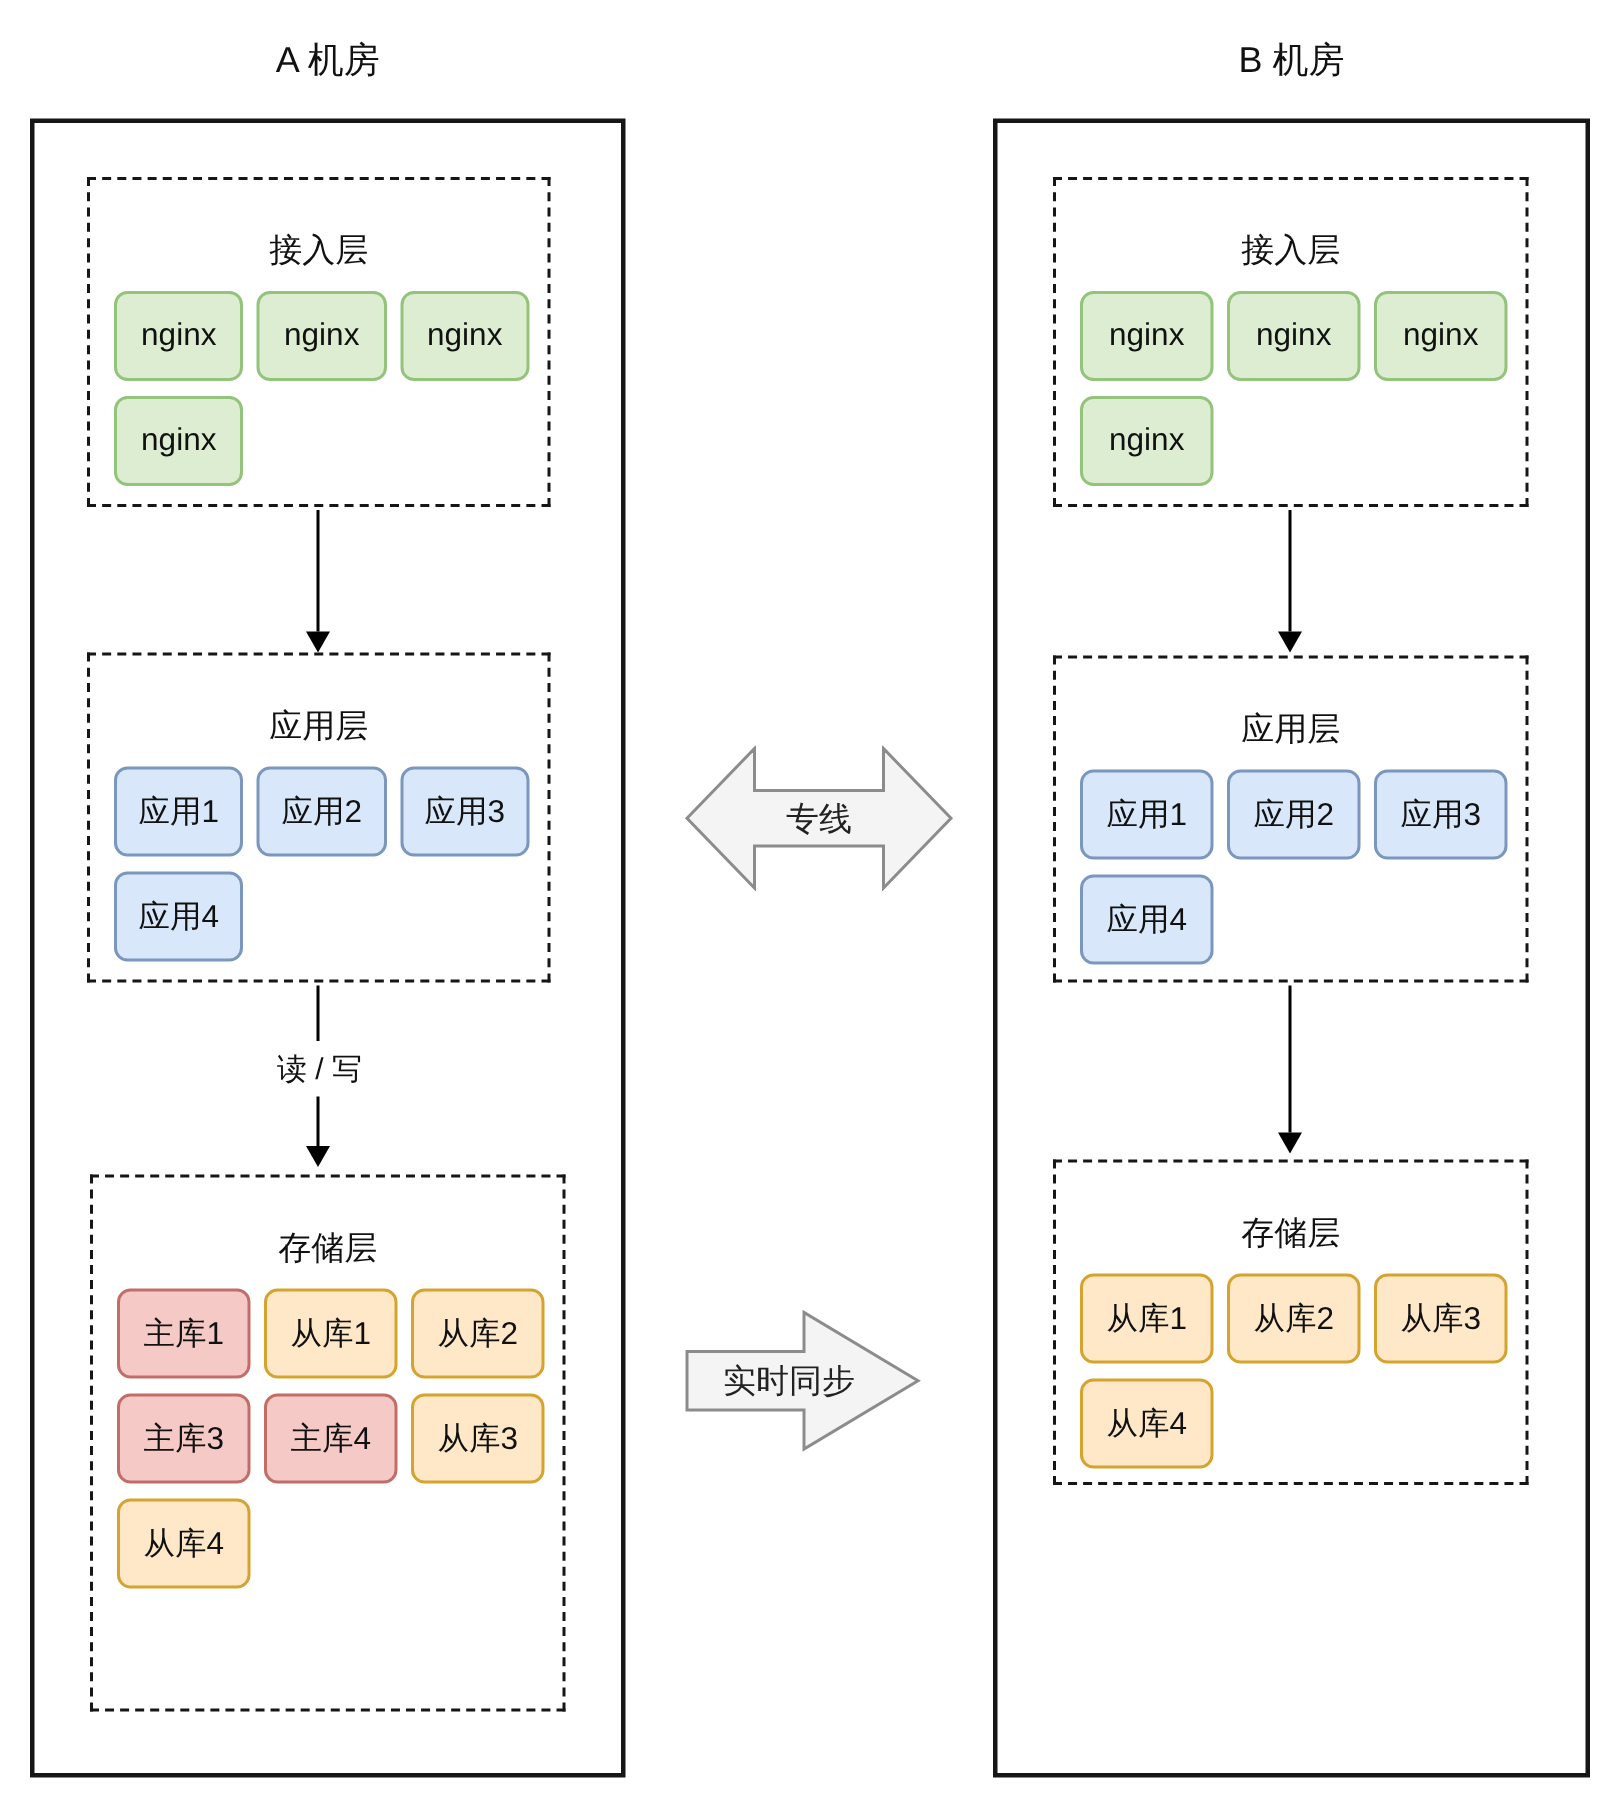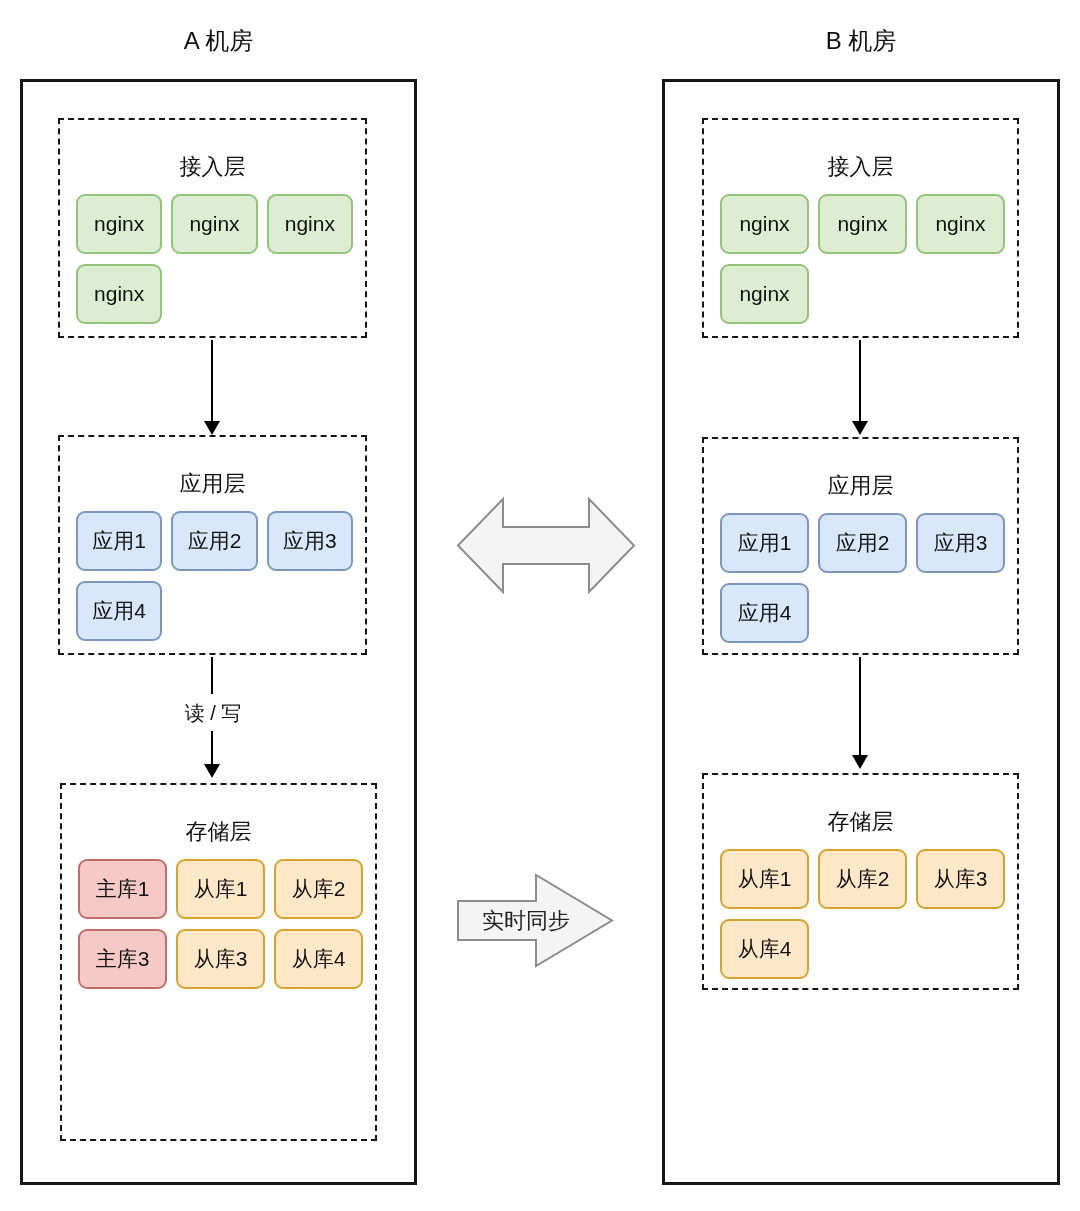--- a/index.html
+++ b/index.html
@@ -88,20 +88,21 @@
 <div class="vline" style="left:211px;top:731px;height:33px;"></div>
 <div class="vhead" style="left:204px;top:764px;"></div>
 
 <div class="layer" style="left:60px;top:783px;width:317px;height:358px;">
   <div class="layer-label">存储层</div>
   <div class="nodes">
     <div class="node red">主库1</div>
     <div class="node orange">从库1</div>
     <div class="node orange">从库2</div>
     <div class="node red">主库3</div>
+    <div class="node red">主库4</div>
     <div class="node orange">从库3</div>
     <div class="node orange">从库4</div>
   </div>
 </div>
 
 <div class="dc-title" style="left:662px;width:398px;">B 机房</div>
 
 <div class="dc-box" style="left:662px;width:398px;"></div>
 
 <div class="layer" style="left:702px;top:118px;width:317px;height:220px;">
@@ -137,20 +138,21 @@
     <div class="node orange">从库2</div>
     <div class="node orange">从库3</div>
     <div class="node orange">从库4</div>
   </div>
 </div>
 
 <div class="big-arrow" style="left:456px;top:497px;width:180px;height:97px;">
   <svg width="180" height="97" viewBox="0 0 180 97">
     <polygon points="2,48.5 47,2 47,30 133,30 133,2 178,48.5 133,95 133,67 47,67 47,95" fill="#f4f4f4" stroke="#8c8c8c" stroke-width="2" stroke-linejoin="miter"></polygon>
   </svg>
+  <div class="big-arrow-label">专线</div>
 </div>
 
 <div class="big-arrow" style="left:456px;top:873px;width:158px;height:95px;">
   <svg width="158" height="95" viewBox="0 0 158 95">
     <polygon points="2,28 80,28 80,2 156,47.5 80,93 80,67 2,67" fill="#f4f4f4" stroke="#8c8c8c" stroke-width="2" stroke-linejoin="miter"></polygon>
   </svg>
   <div class="big-arrow-label" style="width:140px;">实时同步</div>
 </div>
 
 </body></html>

